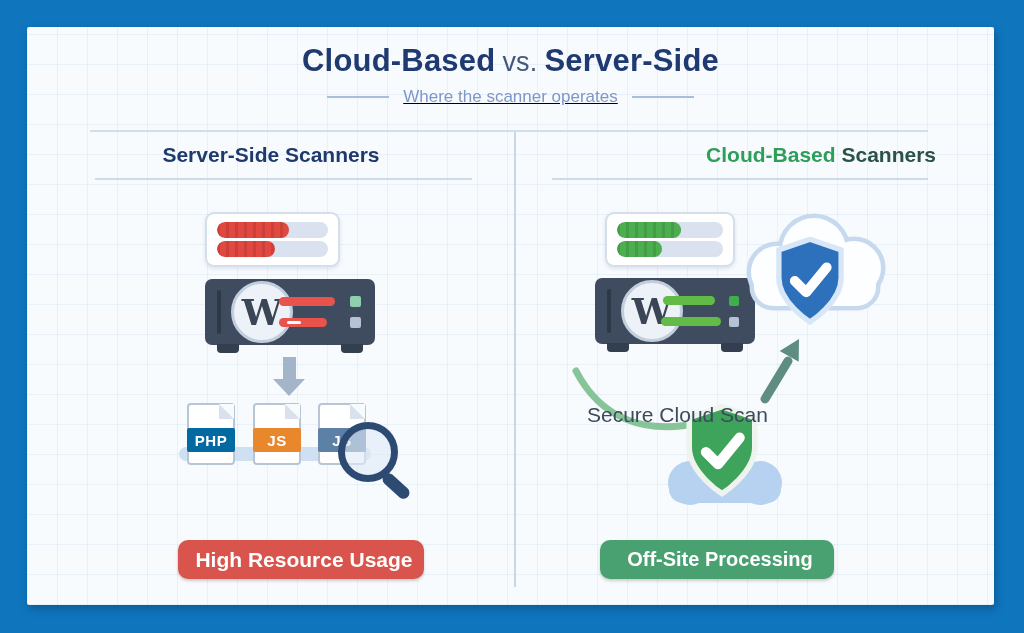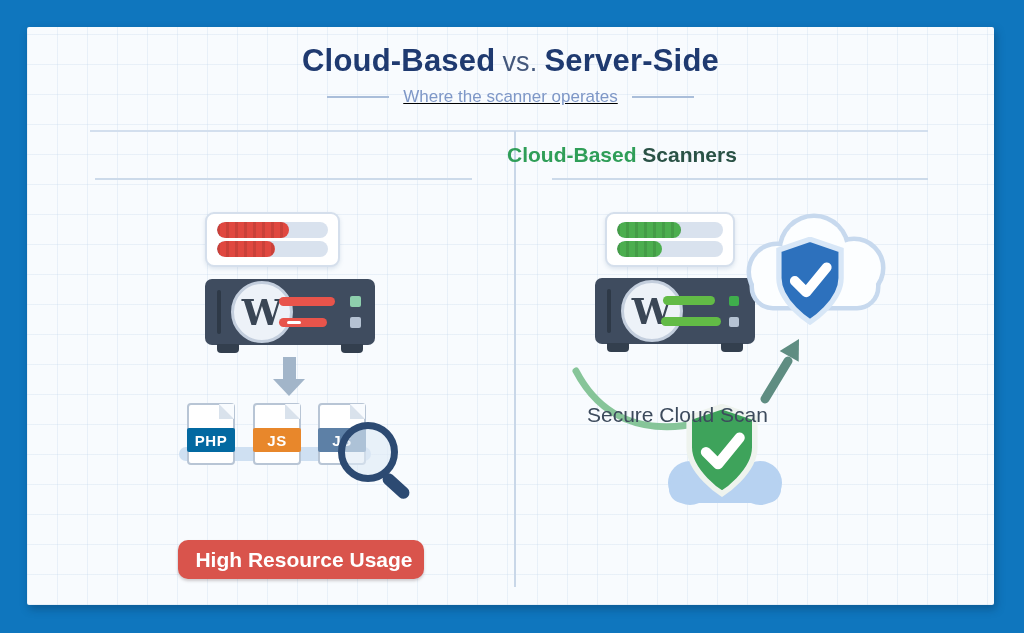--- a/index.html
+++ b/index.html
@@ -27,21 +27,21 @@
   .subtitle-row{
     position:absolute;top:60px;left:0;width:100%;
     display:flex;align-items:center;justify-content:center;gap:14px;text-decoration:underline;
   }
   .subtitle-dash{width:62px;height:2px;background:#aabeda;}
   .subtitle-text{font-size:17px;color:#7e97c7;}
   .rule-top{position:absolute;top:103px;left:63px;width:838px;height:2px;background:#d3dfee;}
   .v-divider{position:absolute;left:487px;top:104px;width:2px;height:456px;background:#c9d7e8;}
   .col-heading{position:absolute;top:116px;font-size:21px;font-weight:bold;}
   .col-heading.left{left:0;width:488px;text-align:center;color:#1e3a6d;}
-  .col-heading.right{left:480px;width:410px;text-align:left;color:#2a5246;}
+  .col-heading.right{left:480px;width:410px;text-align:right;color:#2a5246;padding-left:19px;}
   .col-heading.right .accent{color:#2f9e58;}
   .rule-col{position:absolute;top:151px;height:2px;background:#ccdaea;}
   .rule-col.left{left:68px;width:377px;}
   .rule-col.right{left:525px;width:376px;}
   
   .prog-card{
     position:absolute;background:#fff;border:2px solid #d5dfec;border-radius:9px;
     box-shadow:0 2px 4px rgba(90,120,160,0.18);
     padding:8px 10px;box-sizing:border-box;
     display:flex;flex-direction:column;justify-content:space-between;
@@ -129,20 +129,21 @@
     <span>Cloud-Based</span><span class="vs">vs.</span><span>Server-Side</span>
   </div>
   <div class="subtitle-row">
     <div class="subtitle-dash"></div>
     <div class="subtitle-text">Where the scanner operates</div>
     <div class="subtitle-dash"></div>
   </div>
   <div class="rule-top"></div>
   <div class="v-divider"></div>
 
+  <div class="col-heading left">Server-Side Scanners</div>
   <div class="col-heading right">
     <span class="accent">Cloud-Based</span><span> Scanners</span>
   </div>
   <div class="rule-col left"></div>
   <div class="rule-col right"></div>
 
   <div class="prog-card left-card">
     <div class="prog-track">
       <div class="prog-fill" style="width: 65%; background-color: rgb(224, 72, 64);"></div>
     </div>
@@ -258,14 +259,15 @@
     </svg>
   </div>
 
   <div class="green-shield">
     <svg width="80" height="93" viewBox="0 0 100 116">
       <path d="M50 3 L91 17 V54 C91 86 50 112 50 112 C50 112 9 86 9 54 V17 Z" fill="#3ea35b" stroke="#eef3ee" stroke-width="7"></path>
       <path d="M30 60 L45 75 L72 42" stroke="#ffffff" stroke-width="13" fill="none" stroke-linecap="round" stroke-linejoin="round"></path>
     </svg>
   </div>
 
+  <div class="badge green" style="background-color: rgb(73, 160, 113);">Off-Site Processing</div>
 
 </div>
 
 </body></html>

